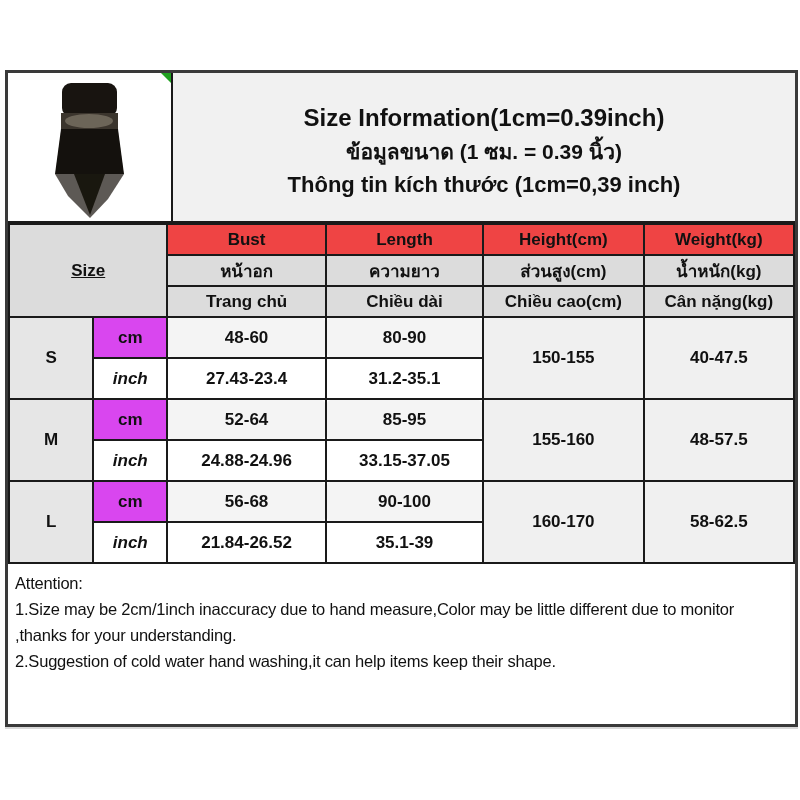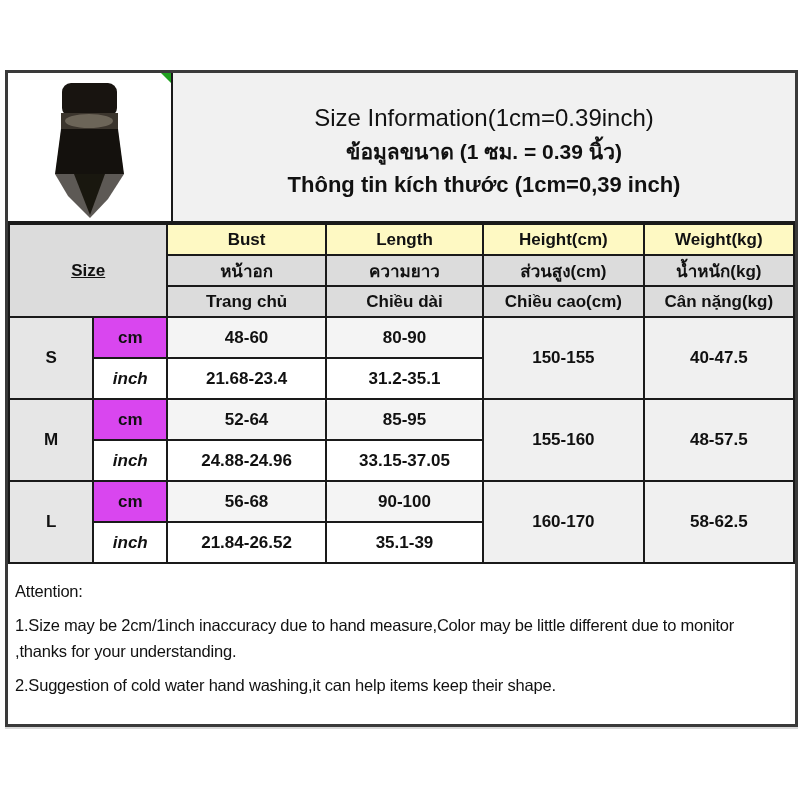--- a/index.html
+++ b/index.html
@@ -12,46 +12,46 @@
     border:3px solid #3a3a3a;display:flex;flex-direction:column;background:#fff;
     box-shadow:0 2px 0 rgba(0,0,0,0.15);
   }
   
   .top-block{display:flex;height:148px;border-bottom:2px solid #1a1a1a;flex:none;}
   .product-cell{width:163px;flex:none;border-right:2px solid #1a1a1a;background:#fff;position:relative;}
   .corner-tri{position:absolute;top:0;right:0;width:10px;height:10px;
     clip-path:polygon(0 0,100% 0,100% 100%);}
   .title-cell{flex:1;background:#f1f1f1;display:flex;flex-direction:column;
     align-items:center;justify-content:center;text-align:center;padding-top:8px;}
-  .title-l1{font-size:24px;font-weight:normal;line-height:34px;}
+  .title-l1{font-size:24px;font-weight:bold;line-height:34px;}
   .title-l2{font-size:21px;font-weight:bold;line-height:33px;}
   .title-l3{font-size:22px;font-weight:bold;line-height:33px;}
   
   table.size-table{border-collapse:collapse;width:100%;table-layout:fixed;flex:none;}
   table.size-table td{
     border:2px solid #1a1a1a;text-align:center;vertical-align:middle;
     font-weight:bold;font-size:17px;padding:0;overflow:hidden;
   }
   tr.hdr{height:31px;}
   tr.body-row{height:41px;}
-  td.hdr-cell{background:#fef9c3;font-size:18px;}
+  td.hdr-cell{background:#ef4444;font-size:18px;}
   td.hdr-th{background:#dcdcdc;font-size:17px;}
   td.hdr-vi{background:#dcdcdc;font-size:17px;}
   td.size-cell{background:#dcdcdc;font-size:20px;text-decoration:underline;}
   td.letter-cell{background:#e6e6e6;font-size:19px;}
   td.unit-cm{background:#d946ef;}
   td.unit-inch{background:#ffffff;font-style:italic;}
   td.data-cm{background:#f4f4f4;border-radius:8px;}
   td.data-inch{background:#ffffff;}
   td.merged{background:#f0f0f0;}
   td.thickL{border-left-width:3px;}
   
   .attention{flex:1;background:#fff;padding:6px 8px 0 7px;font-size:16.5px;line-height:26px;
     letter-spacing:-0.2px;}
-  .attention div{white-space:pre-wrap;margin-top:8px;}
+  .attention div{white-space:pre-wrap;}
   
   .garment-svg{position:absolute;left:14px;top:2px;}
 </style>
 </head>
 <body>
 
 <div class="frame">
 
   <div class="top-block">
     <div class="product-cell">
@@ -105,21 +105,21 @@
     <tr class="body-row">
       <td rowspan="2" class="letter-cell">S</td>
       <td class="unit-cm">cm</td>
       <td class="data-cm">48-60</td>
       <td class="data-cm">80-90</td>
       <td rowspan="2" class="merged thickL">150-155</td>
       <td rowspan="2" class="merged">40-47.5</td>
     </tr>
     <tr class="body-row">
       <td class="unit-inch">inch</td>
-      <td class="data-inch">21.68-23.4</td>
+      <td class="data-inch">27.43-23.4</td>
       <td class="data-inch">31.2-35.1</td>
     </tr>
 
     <tr class="body-row">
       <td rowspan="2" class="letter-cell">M</td>
       <td class="unit-cm">cm</td>
       <td class="data-cm">52-64</td>
       <td class="data-cm">85-95</td>
       <td rowspan="2" class="merged thickL">155-160</td>
       <td rowspan="2" class="merged">48-57.5</td>

